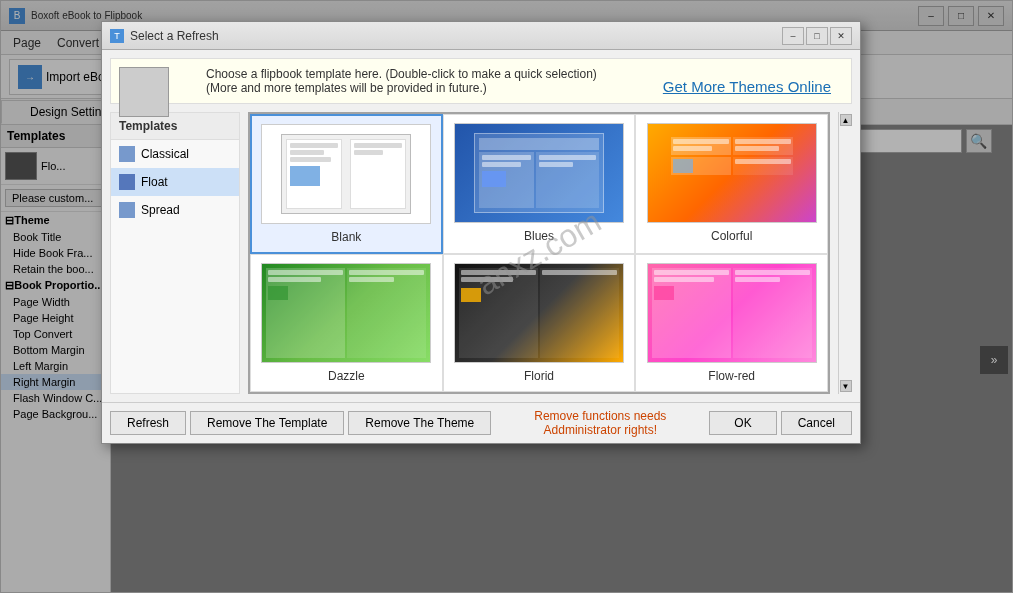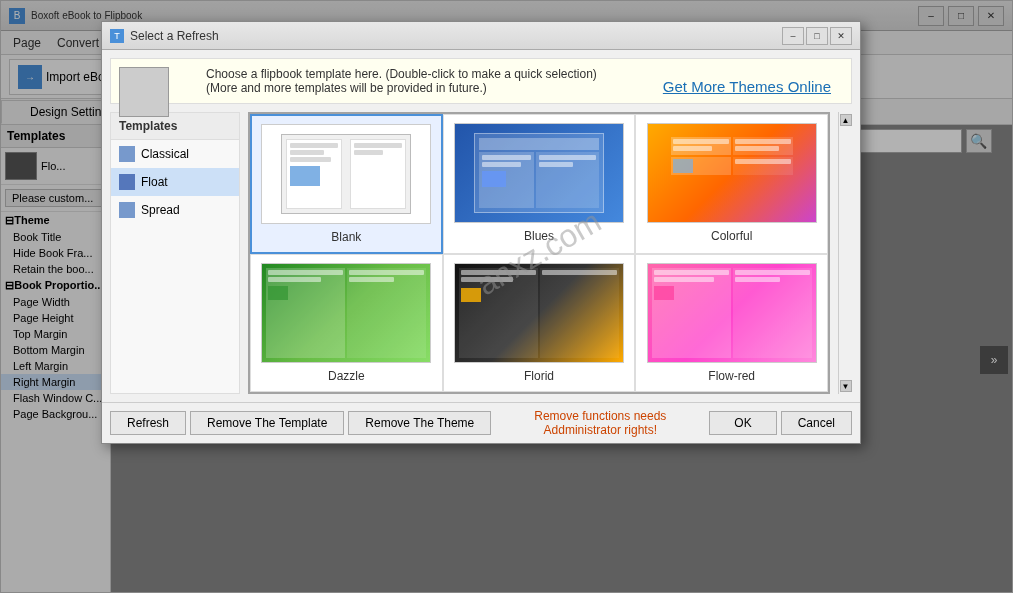--- a/index.html
+++ b/index.html
@@ -555,21 +555,21 @@
       </div>
 
       <div style="overflow-y:auto; flex:1;">
         <div class="left-panel-item" style="font-weight:bold; padding-left:4px;">⊟Theme</div>
         <div class="left-panel-item">Book Title</div>
         <div class="left-panel-item">Hide Book Fra...</div>
         <div class="left-panel-item">Retain the boo...</div>
         <div class="left-panel-item" style="font-weight:bold; padding-left:4px;">⊟Book Proportio...</div>
         <div class="left-panel-item">Page Width</div>
         <div class="left-panel-item">Page Height</div>
-        <div class="left-panel-item">Top Margin</div>
+        <div class="left-panel-item">Top Convert</div>
         <div class="left-panel-item">Bottom Margin</div>
         <div class="left-panel-item">Left Margin</div>
         <div class="left-panel-item selected">Right Margin</div>
         <div class="left-panel-item">Flash Window C...</div>
         <div class="left-panel-item">Page Backgrou...</div>
       </div>
     </div>
 
     <div class="preview-area">
       <div class="preview-book"></div>

